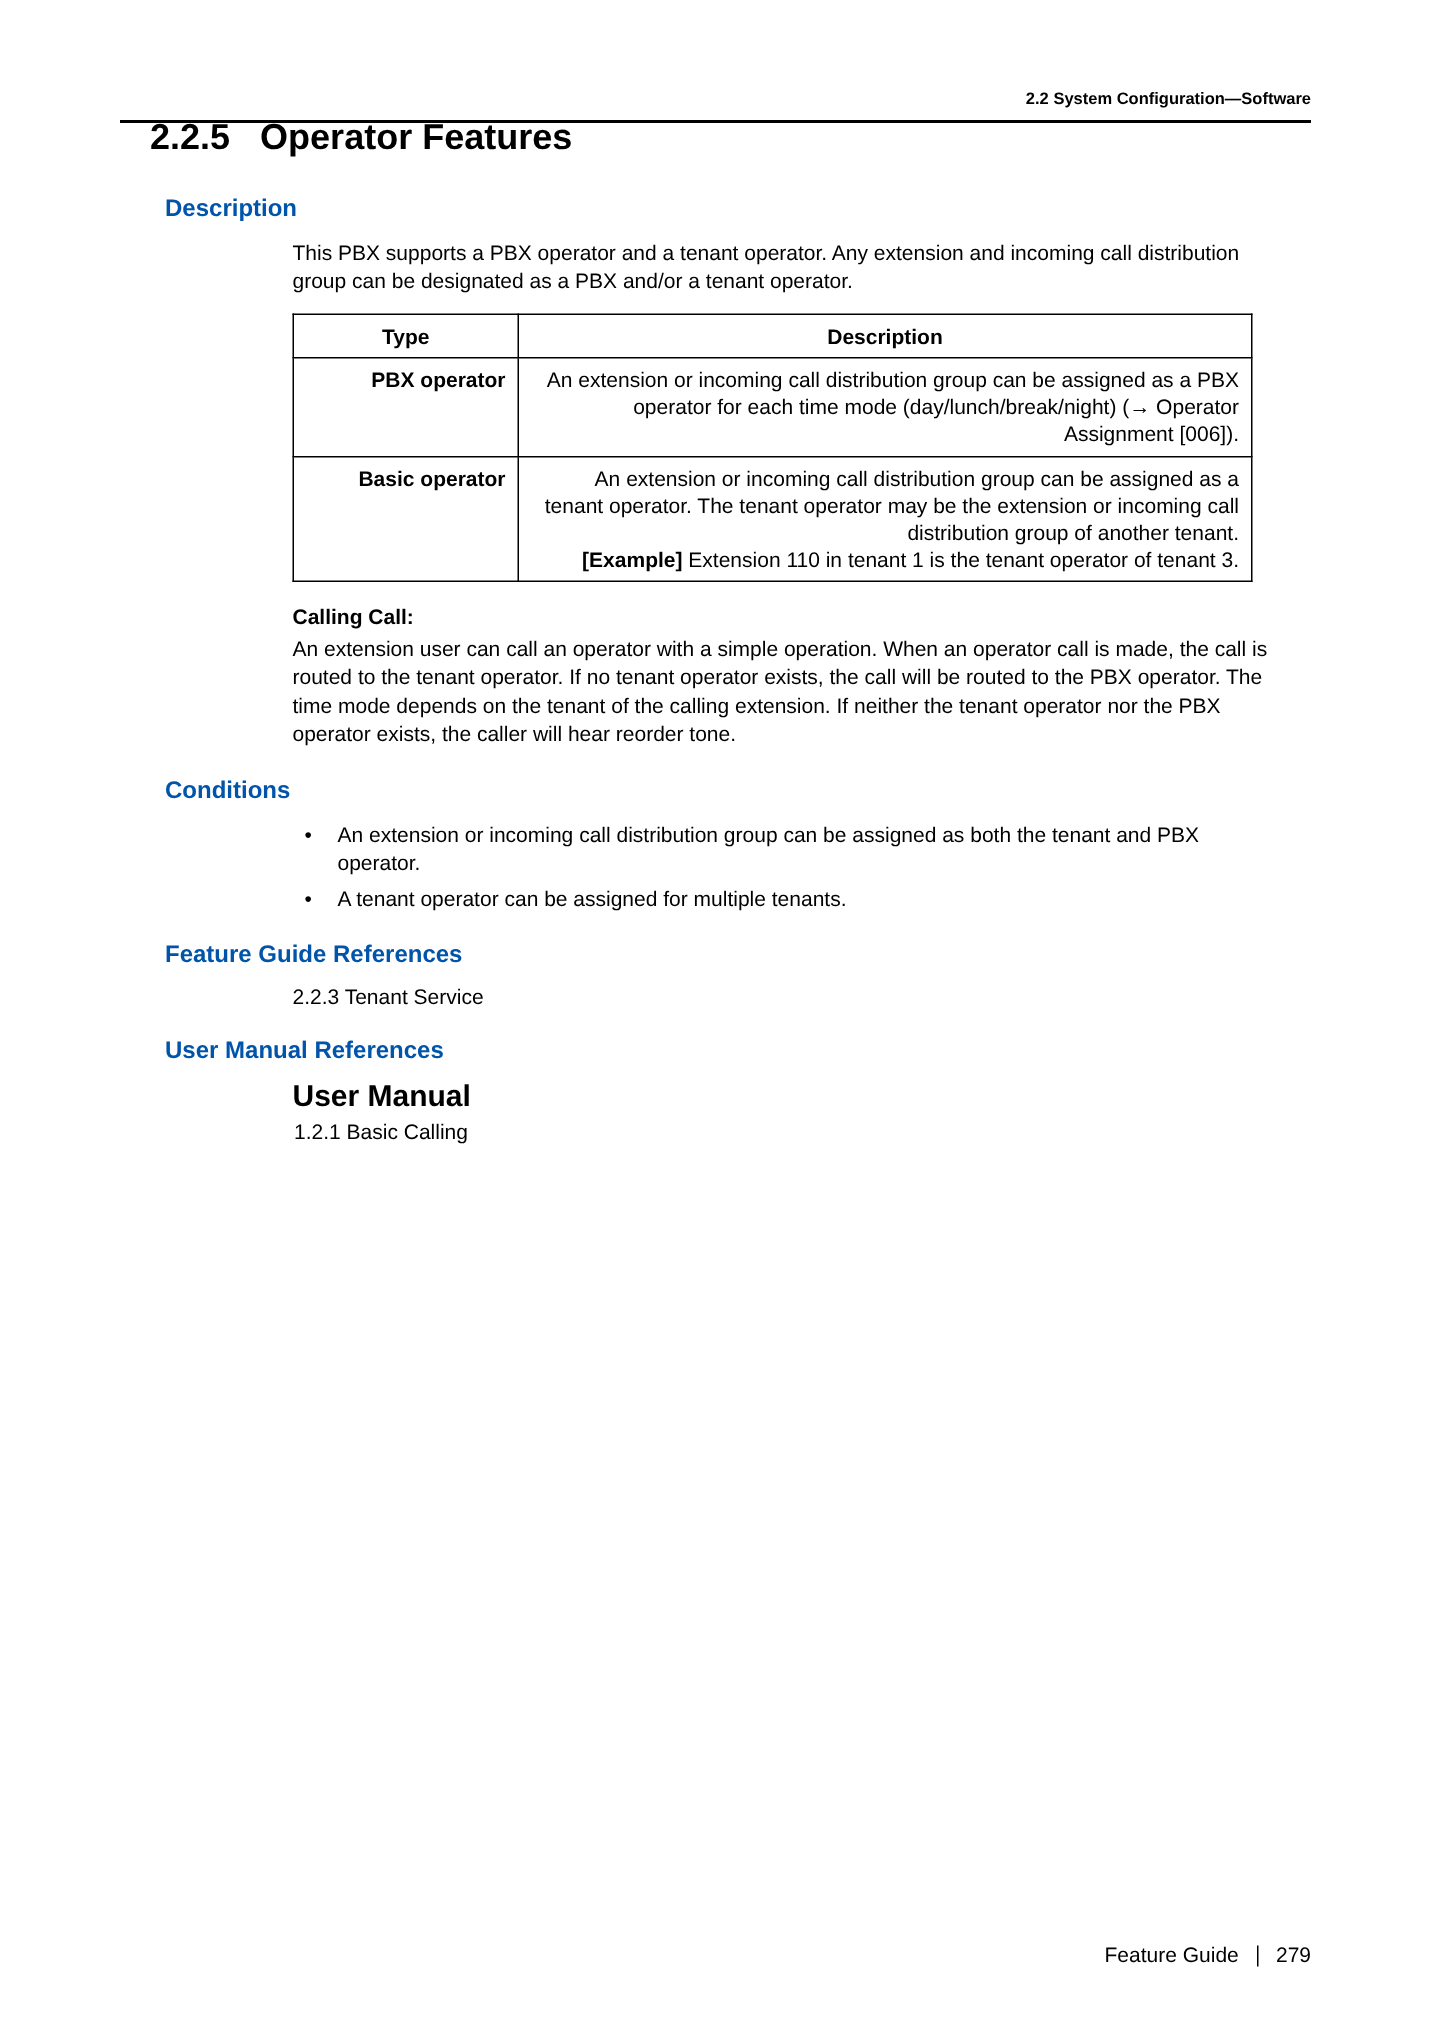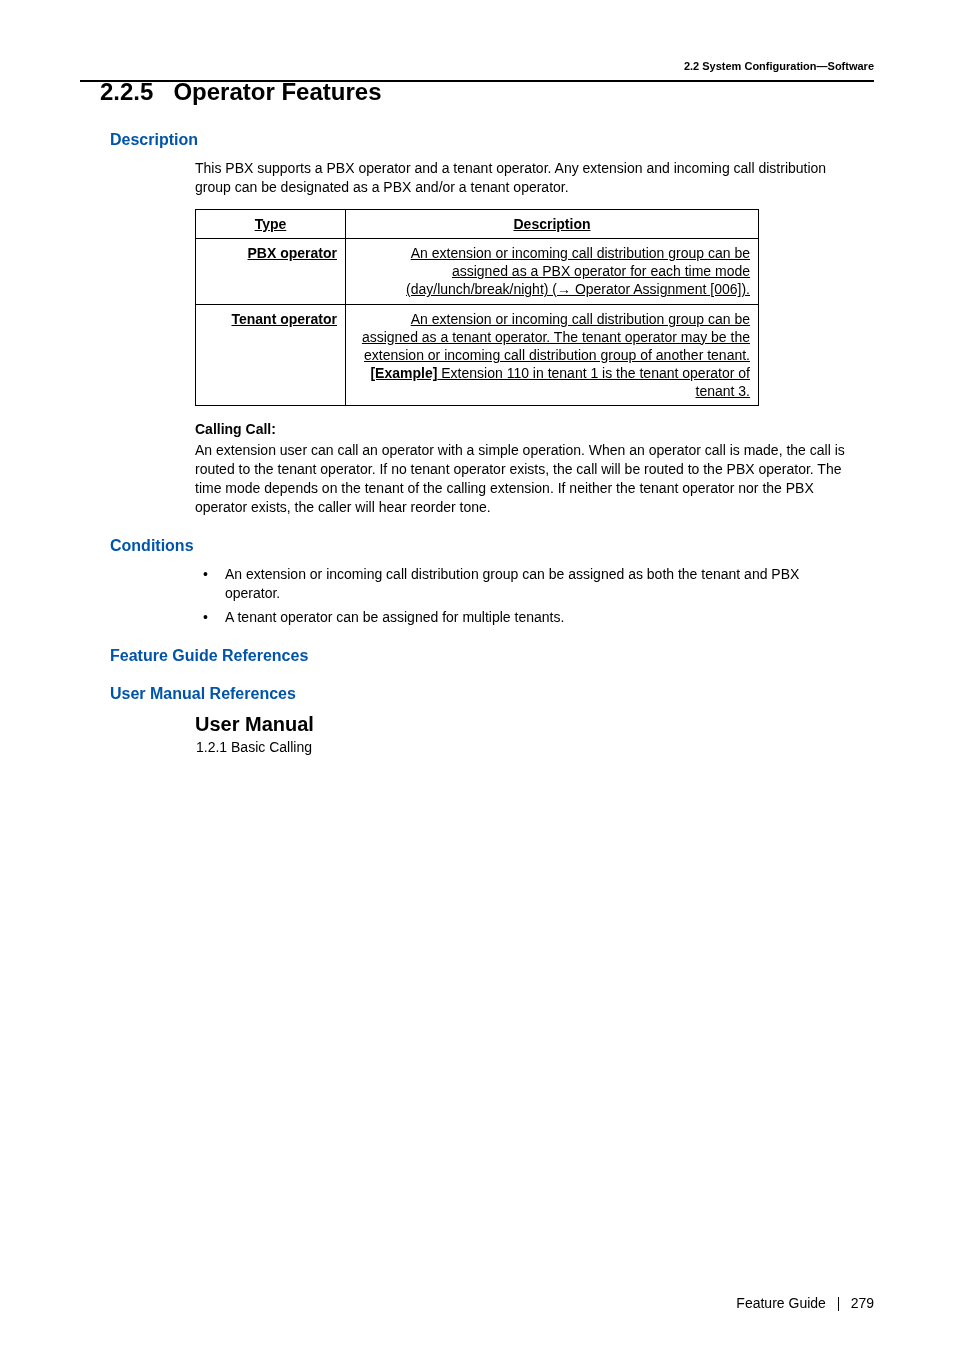--- a/index.html
+++ b/index.html
@@ -4,21 +4,21 @@
 <style>
   * { box-sizing: border-box; margin: 0; padding: 0; }
   body { font-family: Arial, Helvetica, sans-serif; background: #fff; color: #000; width: 954px; }
   .page { padding: 38px 80px 50px 100px; position: relative; min-height: 1351px; }
   .header-right { position: absolute; top: 60px; right: 80px; font-size: 11px; font-weight: bold; }
   .rule { border-bottom: 2px solid #000; position: absolute; top: 80px; left: 80px; right: 80px; }
   .h1 { font-size: 24px; font-weight: bold; margin-top: 40px; margin-bottom: 25px; }
   .h2 { font-size: 16px; font-weight: bold; color: #0055aa; margin-top: 20px; margin-bottom: 10px; margin-left: 10px; }
   .body-text { font-size: 14px; line-height: 1.35; margin-left: 95px; margin-right: 20px; margin-bottom: 12px; }
   .body-text-bold-label { font-weight: bold; display: block; margin-bottom: 2px;}
-  table { border-collapse: collapse; margin-left: 95px; margin-bottom: 14px; width: 564px; font-size: 14px; text-decoration: underline; }
+  table { border-collapse: collapse; margin-left: 95px; margin-bottom: 14px; width: 640px; font-size: 14px; }
   th, td { border: 1px solid #000; padding: 5px 8px; vertical-align: top; text-align: right; line-height: 1.3;}
   th { text-align: center; font-weight: bold; }
   td.type { font-weight: bold; width: 150px; }
   ul.cond { list-style: none; margin-left: 95px; margin-right: 30px; font-size: 14px; }
   ul.cond li { position: relative; padding-left: 30px; margin-bottom: 5px; line-height:1.35; }
   ul.cond li::before { content: "•"; position: absolute; left: 8px; top: 0; font-size:14px; }
   .ref-body { font-size: 14px; margin-left: 95px; margin-bottom: 10px; }
   .ref-sub { font-size: 14px; margin-left: 96px; }
   .ref-bold { font-weight: bold; margin-left: 95px; font-size:20px; margin-bottom:3px;}
   .footer { position: absolute; bottom: 40px; right: 80px; font-size: 14px; }
@@ -48,21 +48,21 @@
       </tr>
     </thead>
     <tbody>
       <tr>
         <td class="type">PBX operator</td>
         <td>
           <span>An extension or incoming call distribution group can be assigned as a PBX operator for each time mode (day/lunch/break/night) (</span><span class="arrow">→</span><span> Operator Assignment [006]).</span>
         </td>
       </tr>
       <tr>
-        <td class="type">Tenant operator</td>
+        <td class="type">Basic operator</td>
         <td>
           <span>An extension or incoming call distribution group can be assigned as a tenant operator. The tenant operator may be the extension or incoming call distribution group of another tenant.</span>
           <span class="desc-line2">
             <b>[Example]</b><span> Extension 110 in tenant 1 is the tenant operator of tenant 3.</span>
           </span>
         </td>
       </tr>
     </tbody>
   </table>
 
@@ -71,20 +71,21 @@
     <span>An extension user can call an operator with a simple operation. When an operator call is made, the call is routed to the tenant operator. If no tenant operator exists, the call will be routed to the PBX operator. The time mode depends on the tenant of the calling extension. If neither the tenant operator nor the PBX operator exists, the caller will hear reorder tone.</span>
   </div>
 
   <div class="h2">Conditions</div>
   <ul class="cond">
     <li>An extension or incoming call distribution group can be assigned as both the tenant and PBX operator.</li>
     <li>A tenant operator can be assigned for multiple tenants.</li>
   </ul>
 
   <div class="h2">Feature Guide References</div>
+  <p class="ref-body">2.2.3 Tenant Service</p>
 
   <div class="h2">User Manual References</div>
   <p class="ref-bold">User Manual</p>
   <p class="ref-sub">1.2.1 Basic Calling</p>
 
   <div class="footer">
     <span>Feature Guide</span>
     <span class="divider"></span>
     <span>279</span>
   </div>

